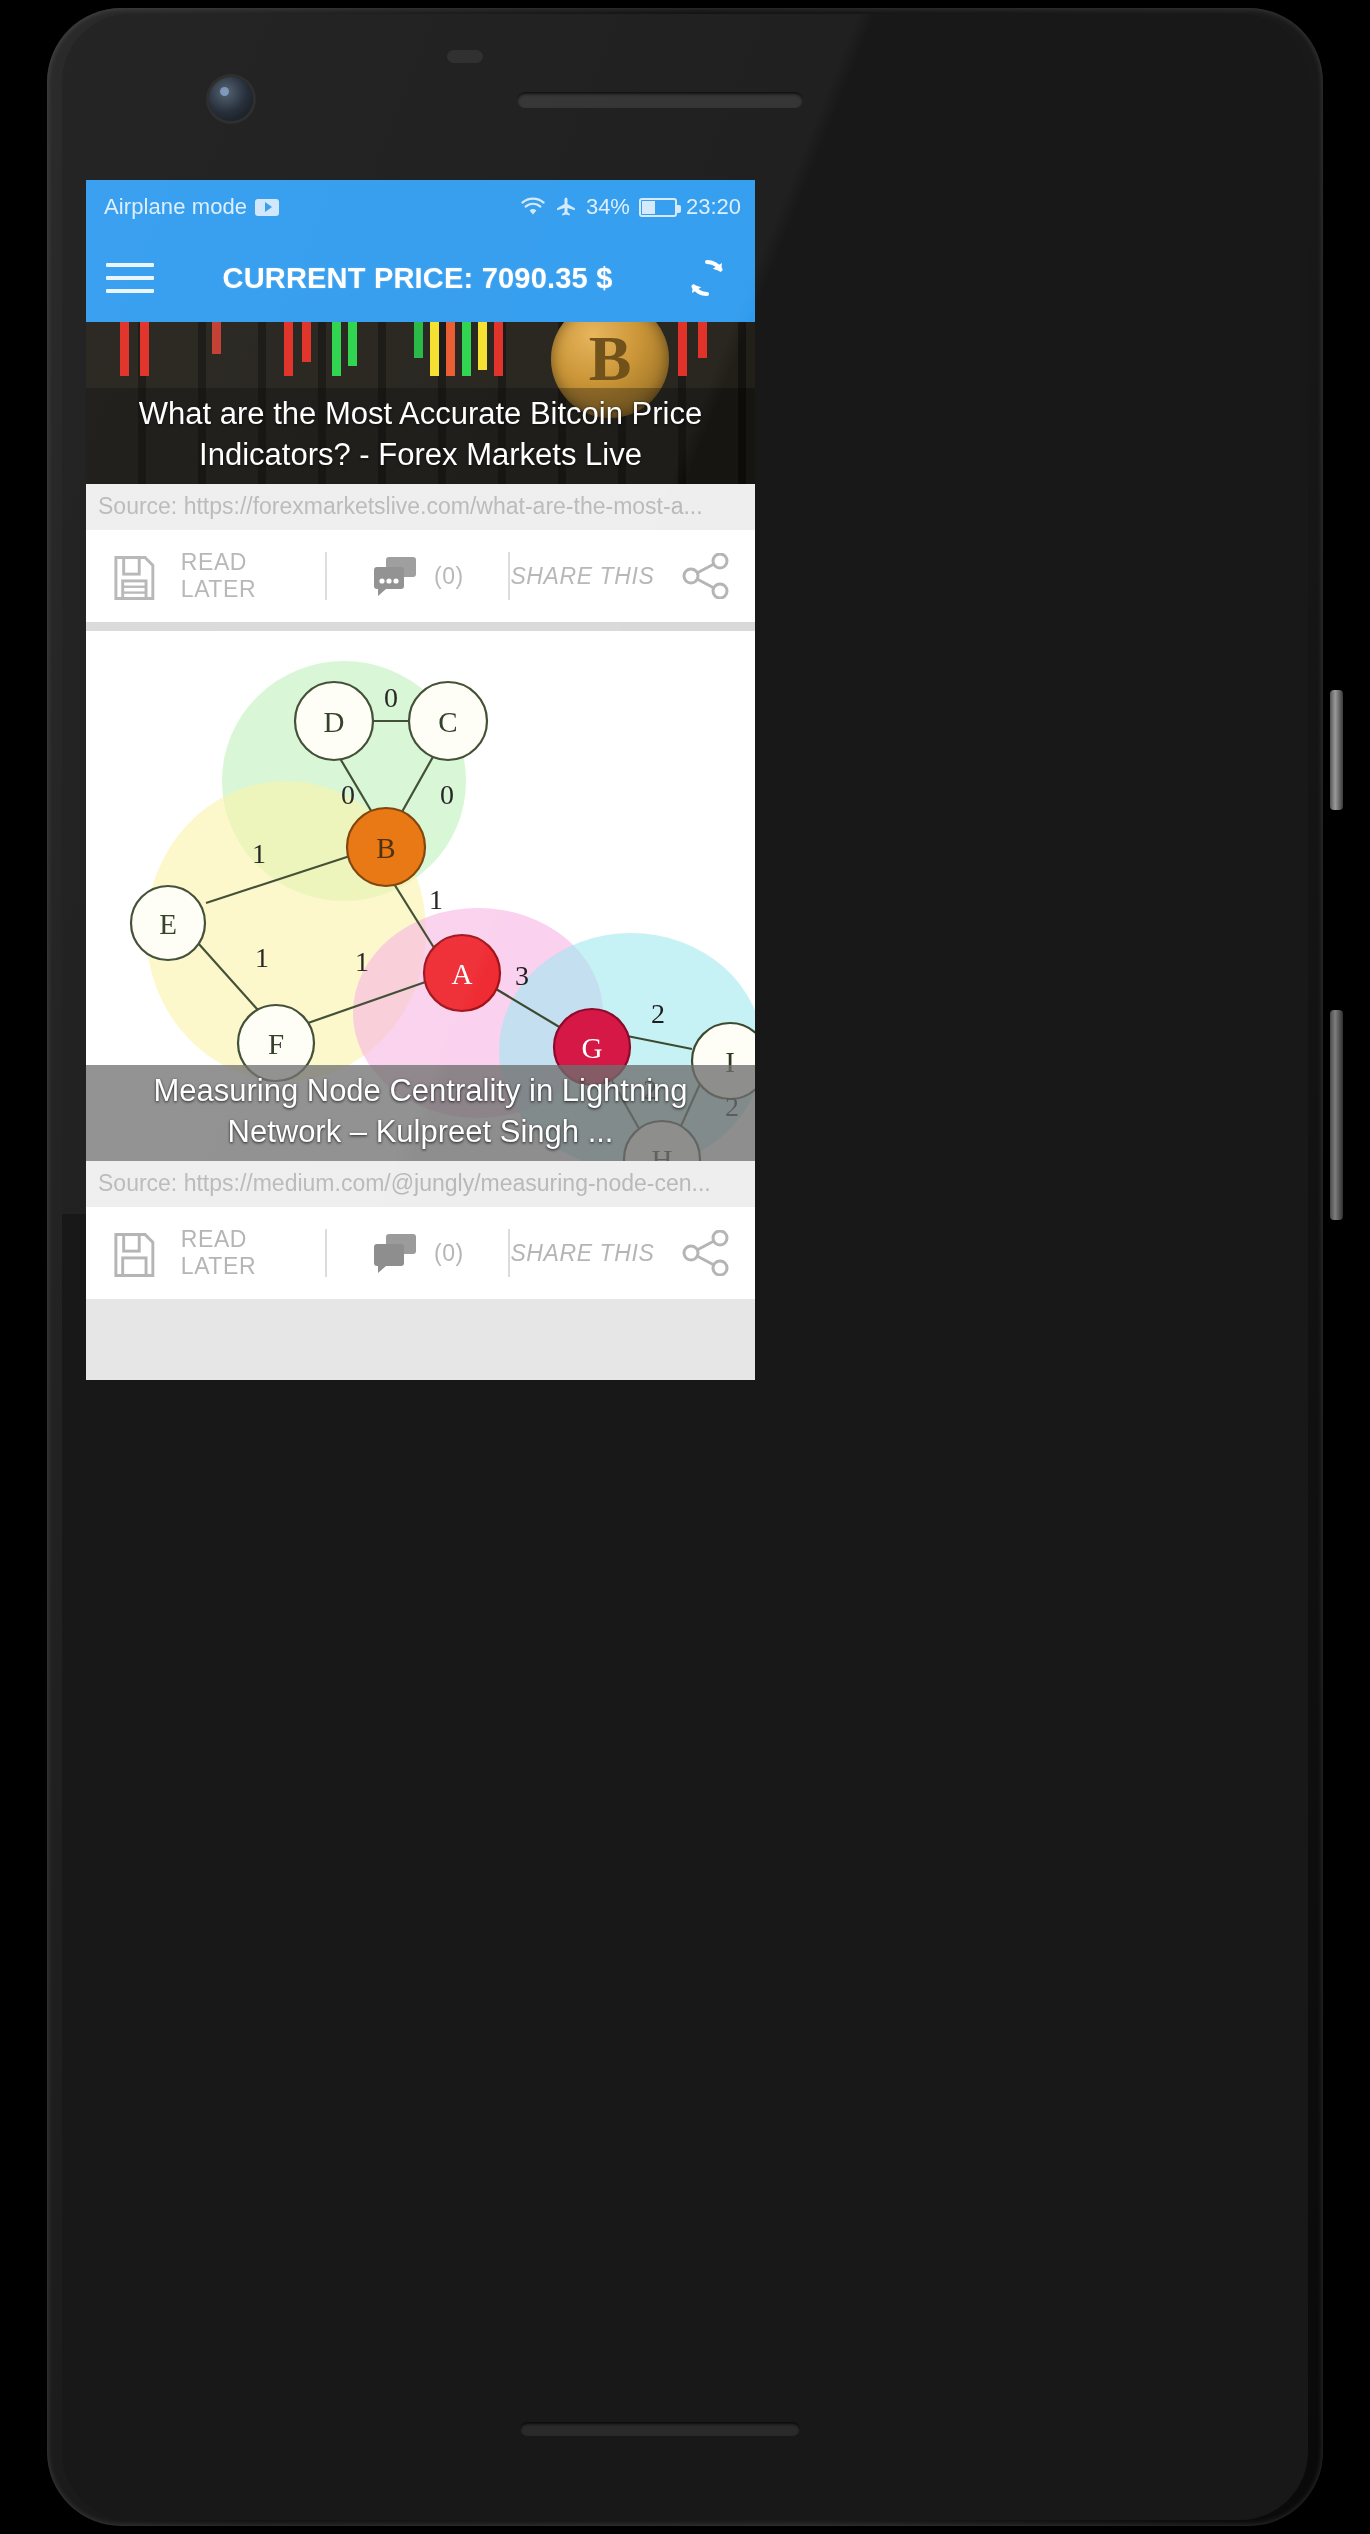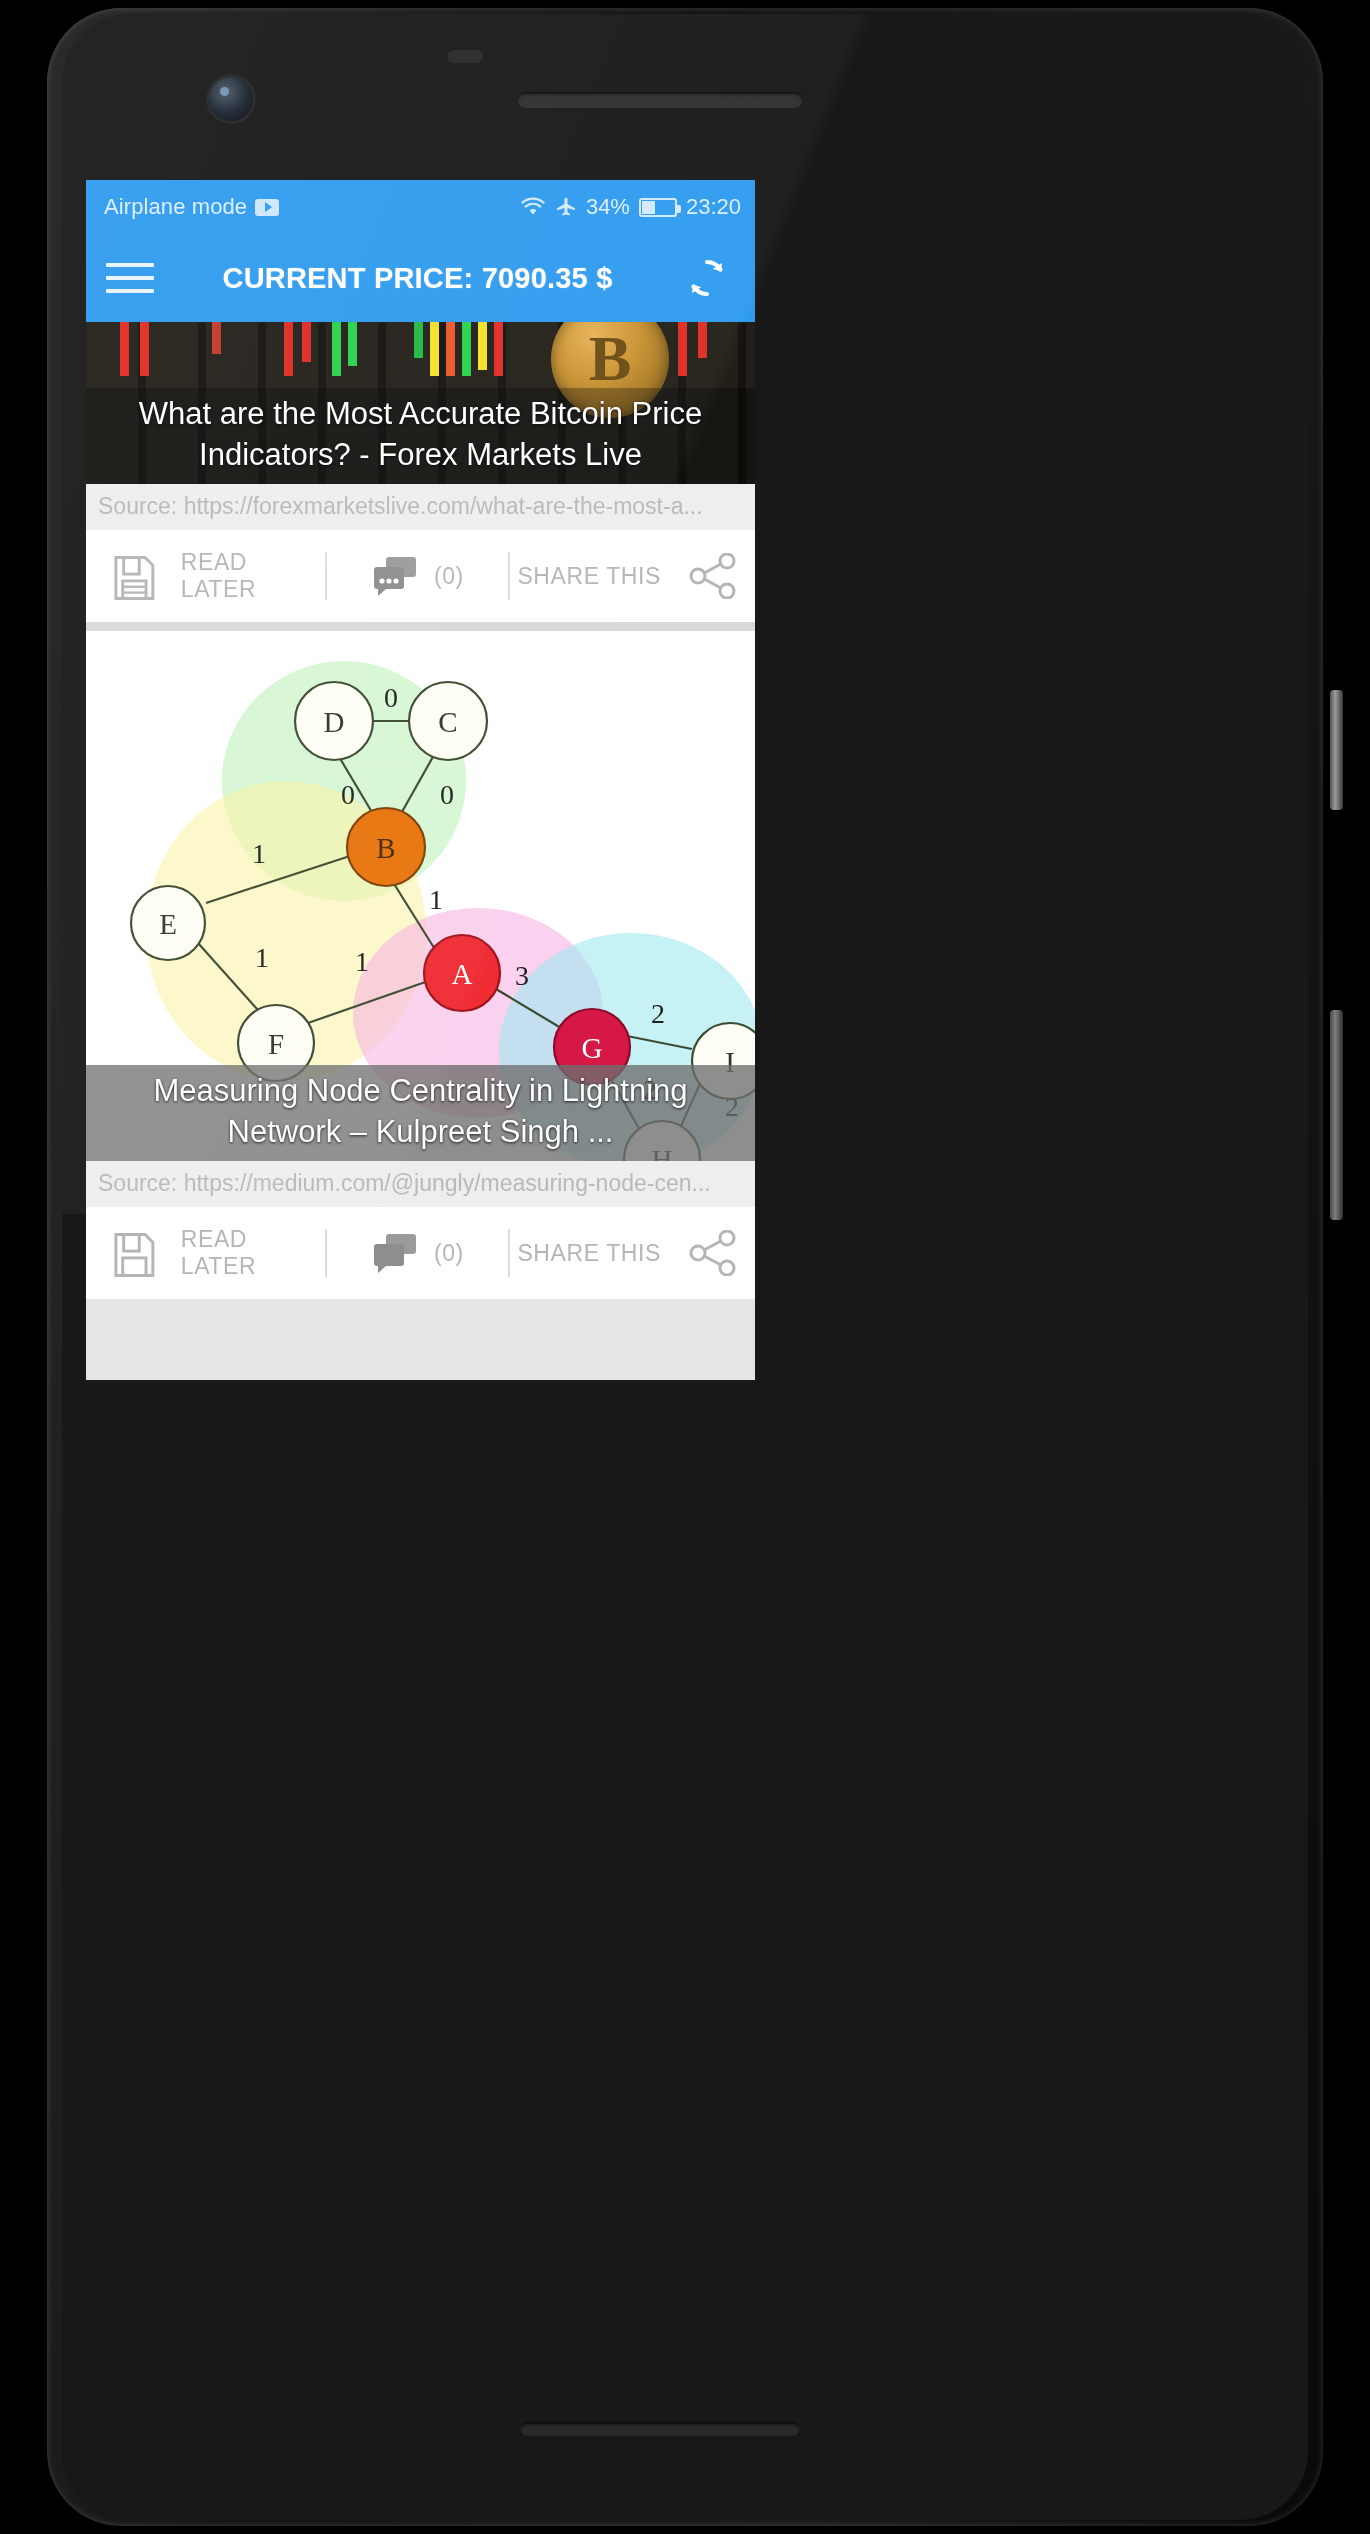--- a/index.html
+++ b/index.html
@@ -190,21 +190,21 @@
 
   .action-bar {
     height: 92px; display: flex; align-items: center;
     background: #fff; padding: 0 16px;
   }
   .action-item { display: flex; align-items: center; cursor: pointer; }
   .action-label { color: #b5b5b5; font-size: 23px; letter-spacing: .6px; }
   .vsep { width: 2px; height: 48px; background: #dcdcdc; }
   .act-a { flex: 1.12; justify-content: flex-start; gap: 24px; padding-left: 10px; align-items: flex-end; }
   .act-b { flex: .95; justify-content: center; gap: 16px; }
-  .act-c { flex: 1.2; justify-content: flex-end; gap: 28px; }
+  .act-c { flex: 1.2; justify-content: flex-start; gap: 28px; font-style: italic; }
 </style>
 </head>
 <body>
 
 <div id="phone-frame"></div>
 
 <div id="phone-body">
 
   <div id="proximity-sensor"></div>
   <div id="earpiece"></div>

